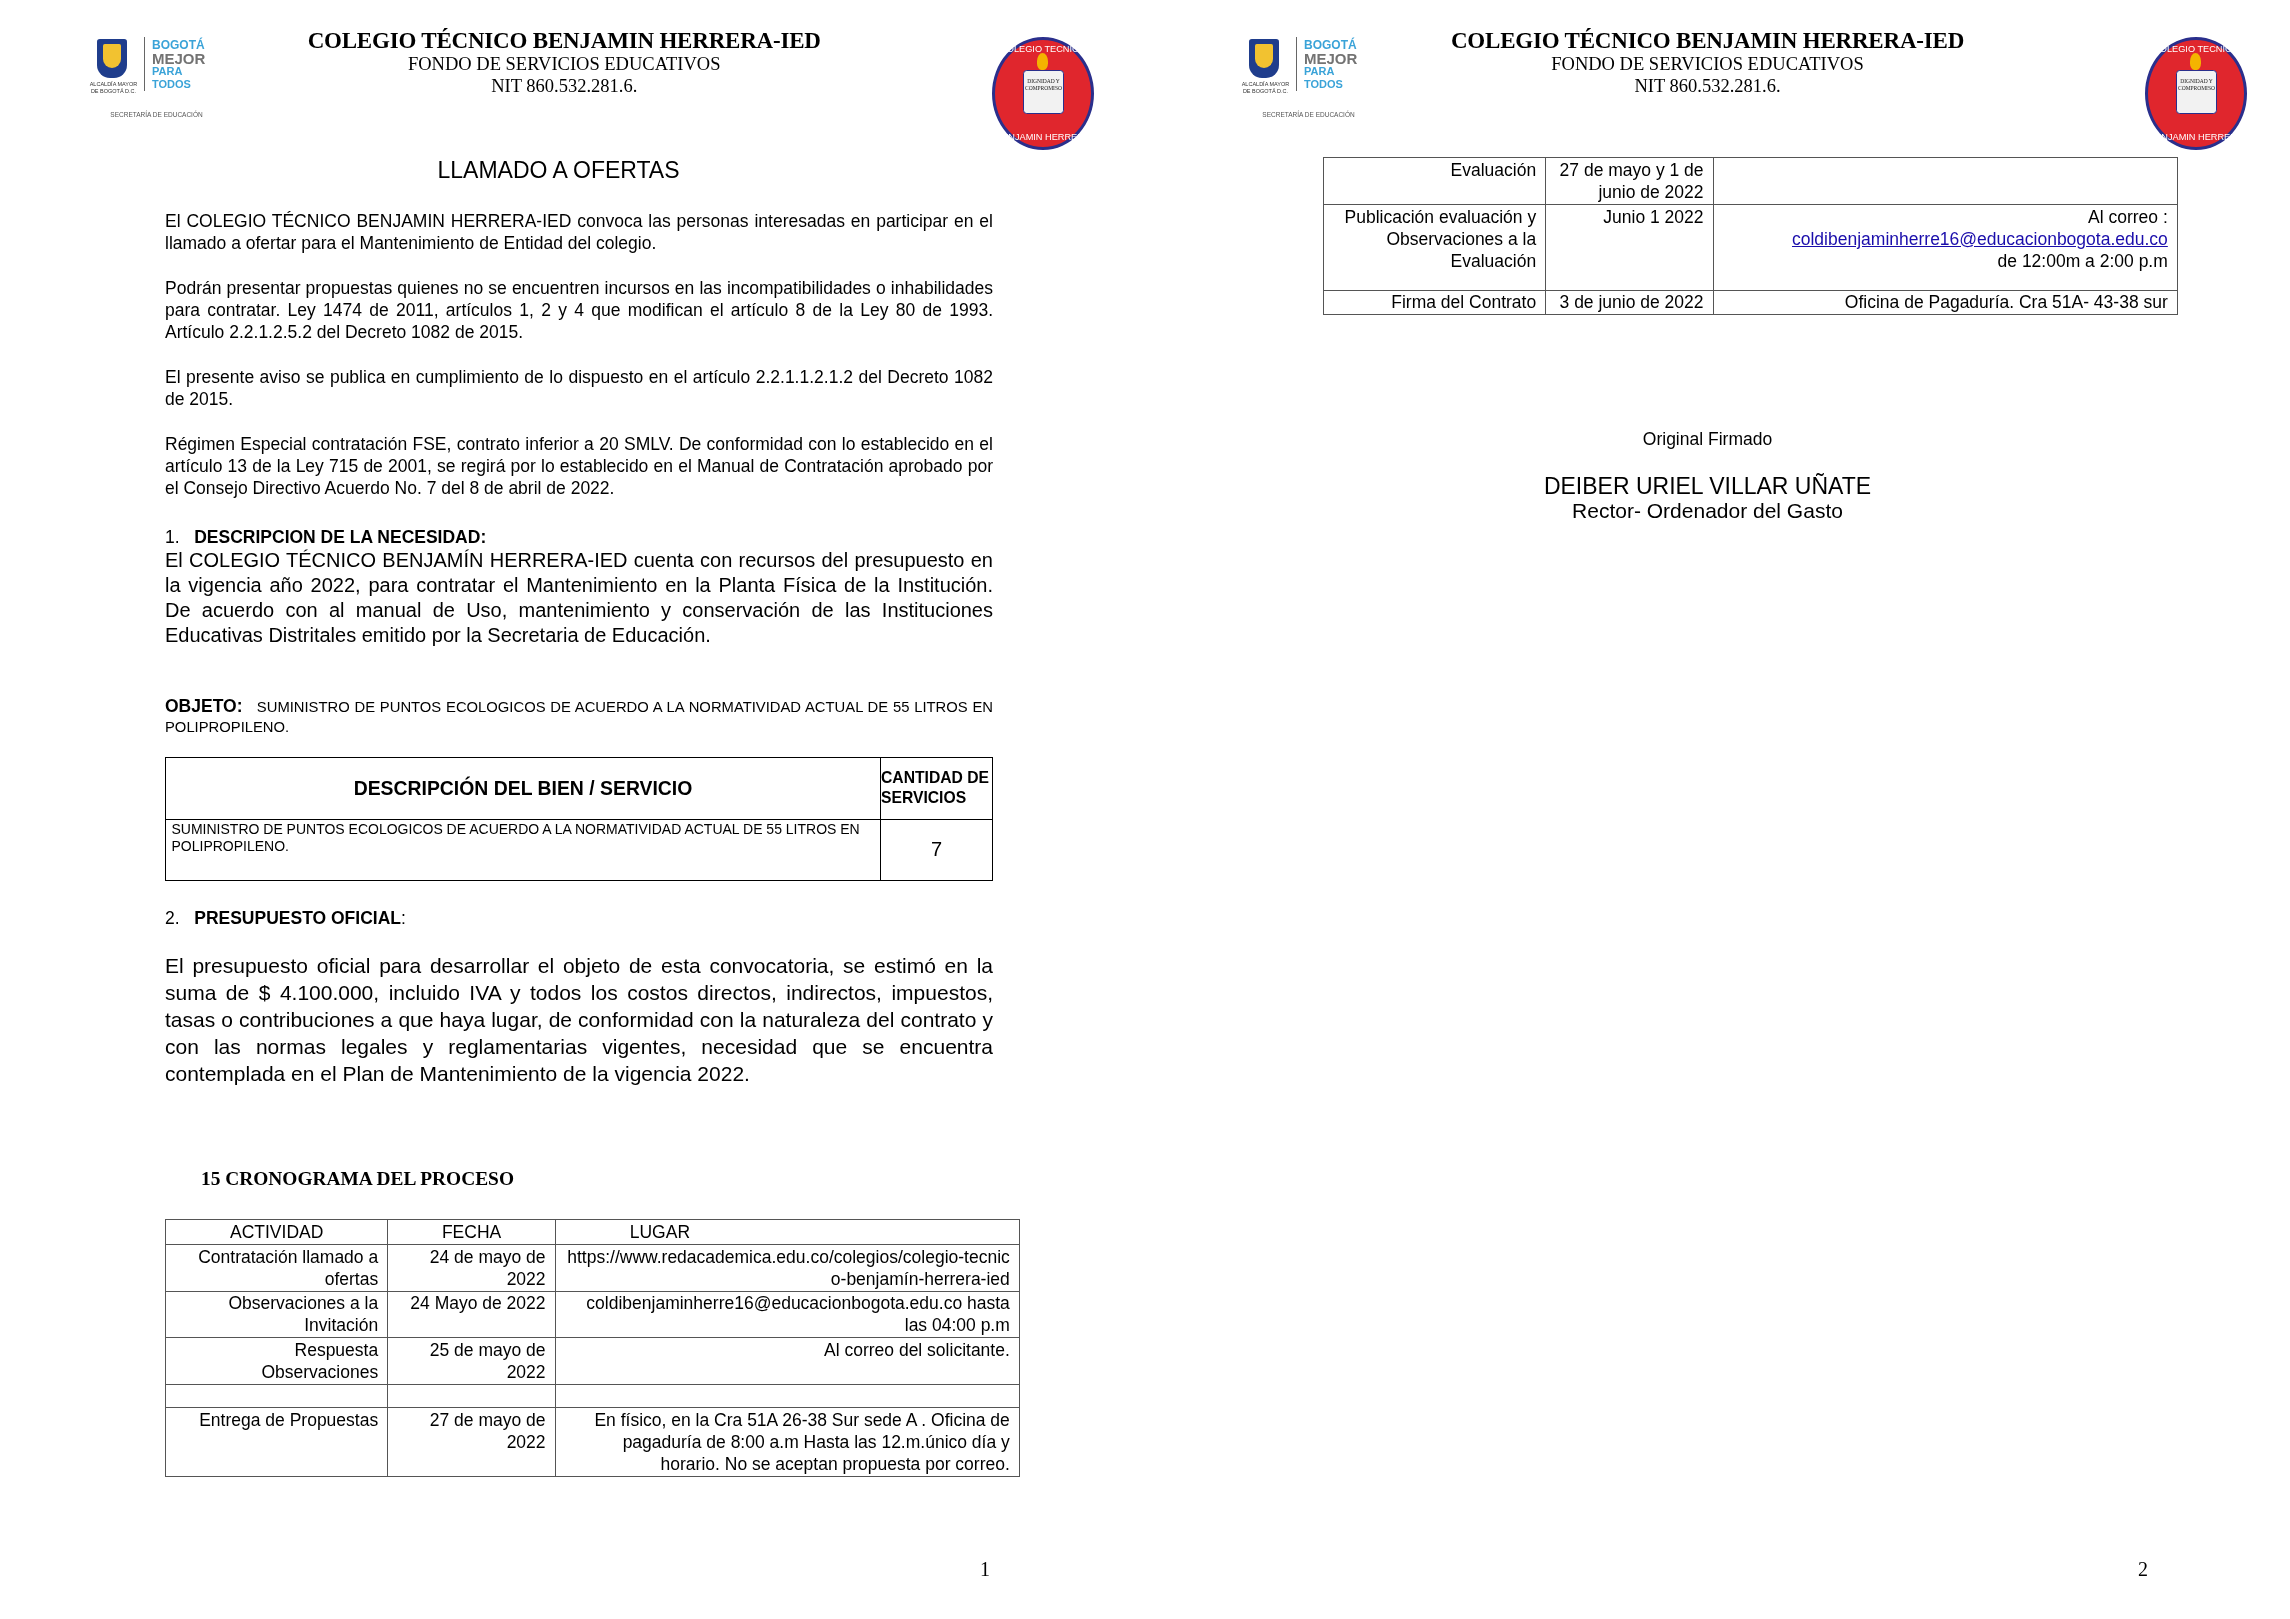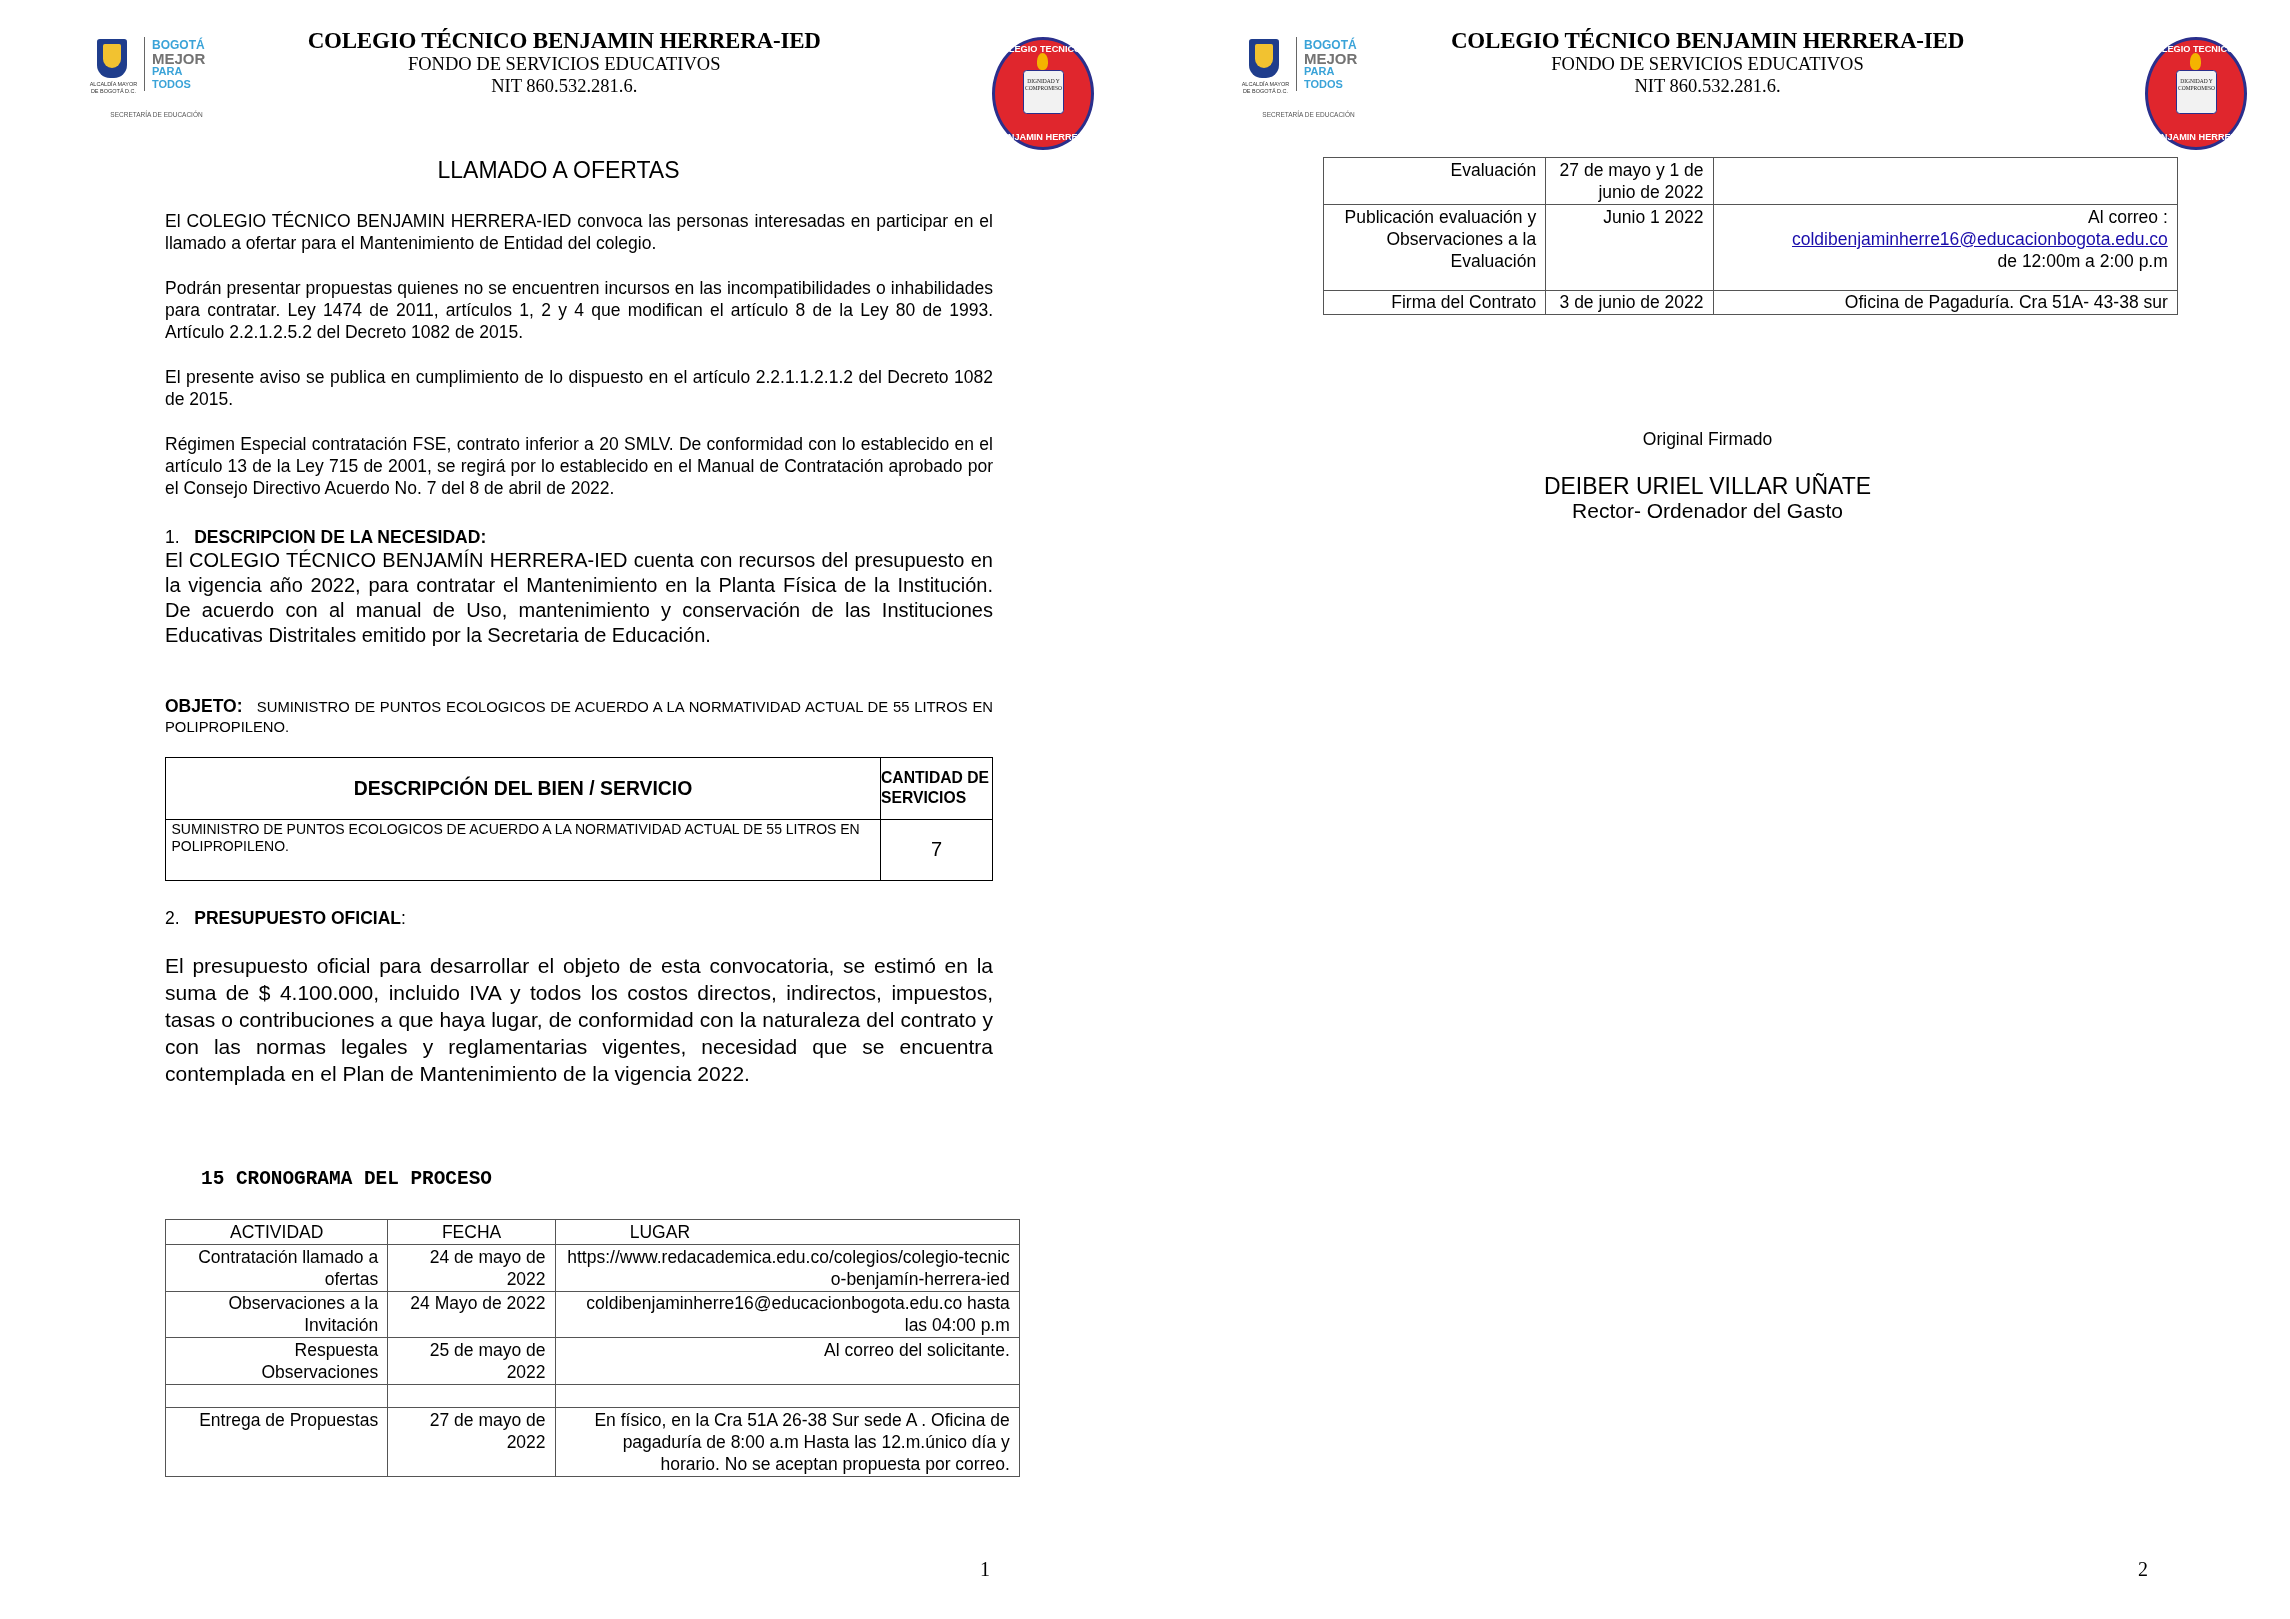--- a/index.html
+++ b/index.html
@@ -28,21 +28,21 @@
   .bmj .b1 { font-size:12px; color:#3aa3d8; }
   .bmj .b2 { font-size:15px; color:#737373; }
   .bmj .b3 { font-size:11px; color:#3aa3d8; }
   .sec-txt { position:absolute; left:13px; top:74px; width:111px; font-size:6.5px; color:#555; text-align:center; }
 
   .seal { position:absolute; left:992px; top:37px; width:102px; height:113px; border-radius:50%;
           background:#e0262d; border:3.7px solid #2a2f8c; box-sizing:border-box; }
   .page-2 .seal { left:988px; }
   .seal-inner { position:absolute; left:28px; top:29.5px; width:39px; height:42px; background:#f2f2f2; border:1.8px solid #2a2f8c; border-radius:3.7px; }
   .seal-flame { position:absolute; left:42px; top:13px; width:11px; height:16.6px; background:#f4b400; border-radius:50% 50% 40% 40%; }
-  .seal-txt { position:absolute; left:0; width:100%; text-align:left; color:#fff; font-weight:bold; font-size:9.2px; }
+  .seal-txt { position:absolute; left:0; width:100%; text-align:center; color:#fff; font-weight:normal; font-size:9.2px; }
   .seal-top { top:3.7px; }
   .seal-bot { bottom:5.5px; }
   .seal-motto { position:absolute; left:0; top:7.4px; width:100%; font-size:5.5px; line-height:7.4px; text-align:center; font-family:"Liberation Serif", serif; color:#222; }
   .doc-title { position:absolute; left:0; width:1145px; top:157px; text-align:center; font-size:23px; }
   .page-1 .doc-title { left:-14px; }
   .para { text-align:justify; font-size:17.5px; line-height:22px; margin:0; }
   .para-lg { text-align:justify; font-size:20px; line-height:25px; margin:0; }
   .sec-head { font-size:17.5px; line-height:22px; }
   .sec-head b { font-weight:bold; }
   .objeto { font-size:14.8px; line-height:20px; text-align:justify; }
@@ -54,21 +54,21 @@
   .bien th.desc { font-size:19.4px; font-weight:bold; height:57px; }
   .bien th.cant { width:111px; font-size:15.7px; line-height:20px; font-weight:bold; text-align:left; padding:0; }
   .bien td.dtxt { font-size:14px; line-height:16.6px; vertical-align:top; height:57px; }
   .bien td.num { font-size:20px; text-align:center; }
 
   .crono { position:absolute; font-size:17.5px; line-height:22px; border:1.4px solid #555; }
   .crono td, .crono th { border:1.4px solid #555; vertical-align:top; padding:0.9px 9.2px; font-weight:normal; text-align:right; }
   .crono th { text-align:center; }
   .crono a, .link { color:#1a0dab; text-decoration:underline; }
 
-  .cron-title { font-family:Liberation Mono, monospace; font-weight:bold; font-size:19.4px; }
+  .cron-title { font-family:Liberation Serif, serif; font-weight:bold; font-size:19.4px; }
   .pagenum { position:absolute; top:1558px; font-family:"Liberation Serif", serif; font-size:20px; }
 
   .sig { position:absolute; left:0; width:1145px; text-align:center; }
 </style>
 </head>
 <body>
 
 <div class="page page-1">
 
   <div class="logo-bog">

